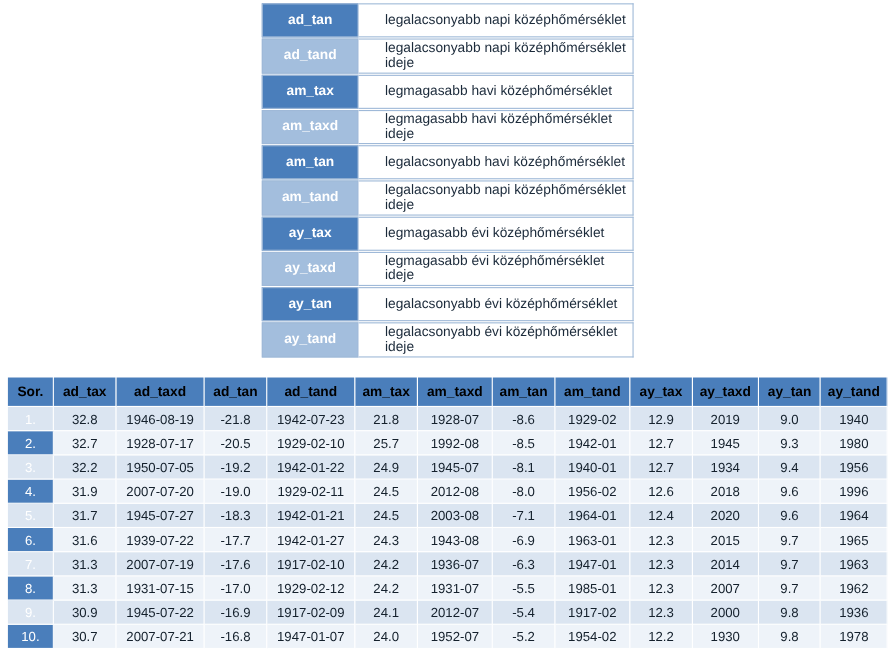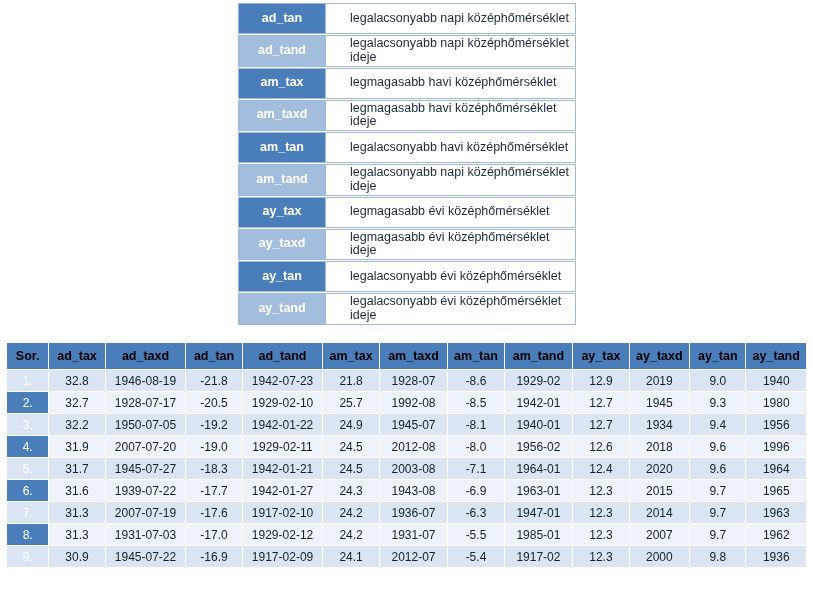--- a/index.html
+++ b/index.html
@@ -291,21 +291,21 @@
         <td>-6.3</td>
         <td>1947-01</td>
         <td>12.3</td>
         <td>2014</td>
         <td>9.7</td>
         <td>1963</td>
       </tr>
       <tr class="row-even">
         <td class="idx">8.</td>
         <td>31.3</td>
-        <td>1931-07-03</td>
+        <td>1931-07-15</td>
         <td>-17.0</td>
         <td>1929-02-12</td>
         <td>24.2</td>
         <td>1931-07</td>
         <td>-5.5</td>
         <td>1985-01</td>
         <td>12.3</td>
         <td>2007</td>
         <td>9.7</td>
         <td>1962</td>
@@ -318,15 +318,30 @@
         <td>1917-02-09</td>
         <td>24.1</td>
         <td>2012-07</td>
         <td>-5.4</td>
         <td>1917-02</td>
         <td>12.3</td>
         <td>2000</td>
         <td>9.8</td>
         <td>1936</td>
       </tr>
+      <tr class="row-even">
+        <td class="idx">10.</td>
+        <td>30.7</td>
+        <td>2007-07-21</td>
+        <td>-16.8</td>
+        <td>1947-01-07</td>
+        <td>24.0</td>
+        <td>1952-07</td>
+        <td>-5.2</td>
+        <td>1954-02</td>
+        <td>12.2</td>
+        <td>1930</td>
+        <td>9.8</td>
+        <td>1978</td>
+      </tr>
     </tbody>
   </table>
 </div>
 
 </body></html>

